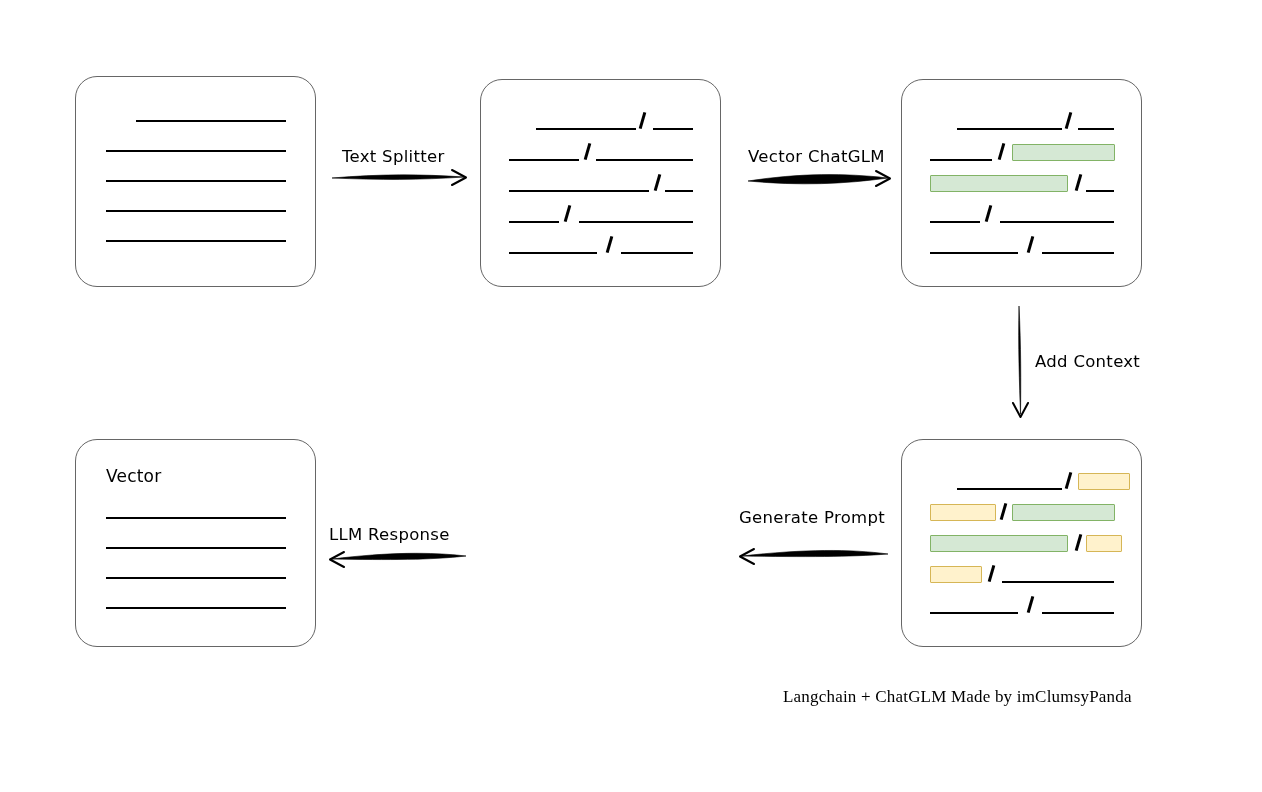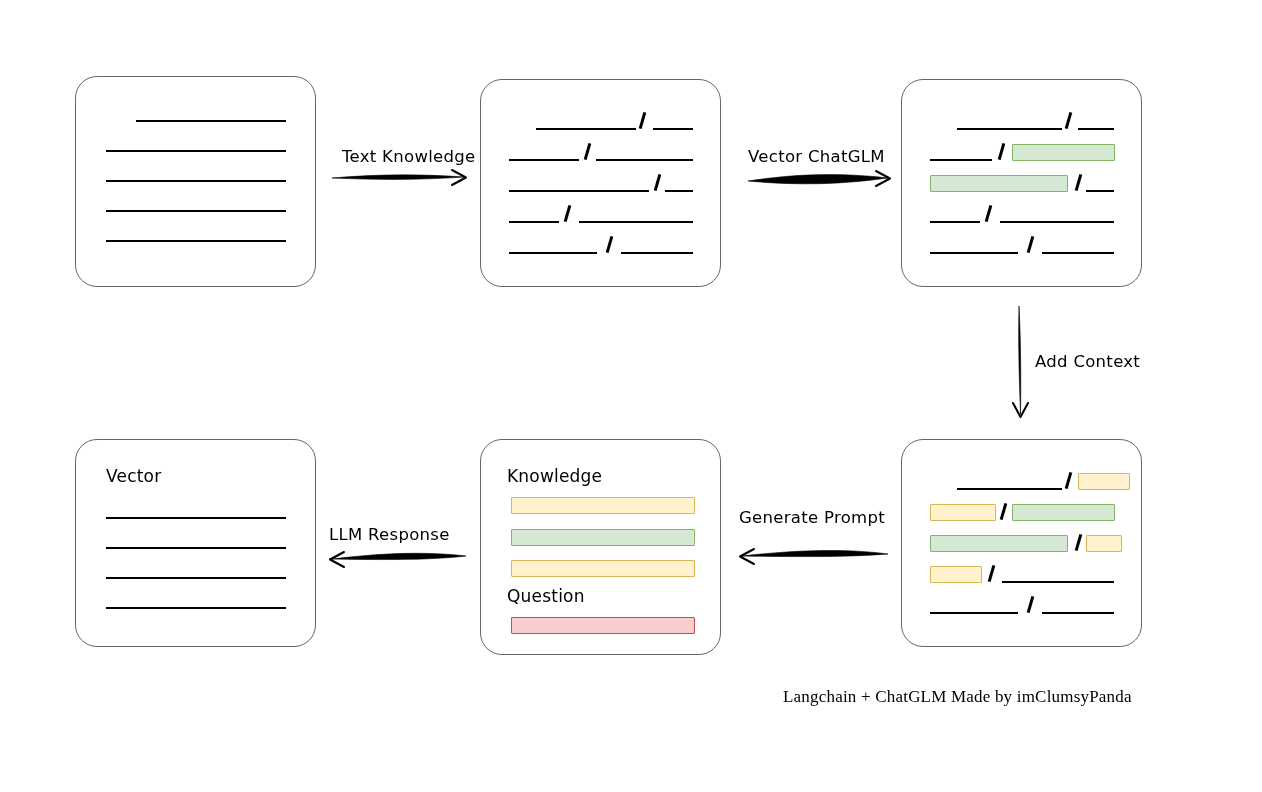--- a/index.html
+++ b/index.html
@@ -164,29 +164,20 @@
 
     <div class="chip yellow" style="left:28px;  top:126px; width:52px;"></div>
     <div class="slash" style="left:88px;  top:125px;"></div>
     <div class="rule" style="left:100px; top:141px; width:112px;"></div>
 
     <div class="rule" style="left:28px;  top:172px; width:88px;"></div>
     <div class="slash" style="left:127px; top:156px;"></div>
     <div class="rule" style="left:140px; top:172px; width:72px;"></div>
   </div>
 
-  <div class="doc-box" style="left:480px; top:439px; width:241px; height:216px;">
-    <span class="box-title" style="left:26px; top:26px;">Knowledge</span>
-    <div class="chip yellow" style="left:30px; top:57px; width:184px;"></div>
-    <div class="chip green" style="left:30px; top:89px; width:184px;"></div>
-    <div class="chip yellow" style="left:30px; top:120px; width:184px;"></div>
-
-    <span class="box-title" style="left:26px; top:146px;">Question</span>
-    <div class="chip red" style="left:30px; top:177px; width:184px;"></div>
-  </div>
 
   <div class="doc-box" style="left:75px; top:439px; width:241px; height:208px;">
     <span class="box-title" style="left:30px; top:26px;">Vector</span>
     <div class="rule" style="left:30px; top:77px;  width:180px;"></div>
     <div class="rule" style="left:30px; top:107px; width:180px;"></div>
     <div class="rule" style="left:30px; top:137px; width:180px;"></div>
     <div class="rule" style="left:30px; top:167px; width:180px;"></div>
   </div>
 
   <svg class="svg-layer" viewBox="0 0 1262 792" xmlns="http://www.w3.org/2000/svg">
@@ -210,21 +201,21 @@
       <path d="M888,554 C850,549 805,549 742,556 C805,557 850,557 888,554 Z" fill="#000000" stroke="#000000" stroke-width="0.6"></path>
       <path d="M754,549 L740,556.5 L754,564" fill="none" stroke="#000000" stroke-width="2" stroke-linecap="round" stroke-linejoin="round"></path>
     </g>
 
     <g>
       <path d="M466,556 C430,552 390,552 332,559 C390,560 430,560 466,556 Z" fill="#000000" stroke="#000000" stroke-width="0.6"></path>
       <path d="M344,552 L330,559.5 L344,567" fill="none" stroke="#000000" stroke-width="2" stroke-linecap="round" stroke-linejoin="round"></path>
     </g>
   </svg>
 
-  <span class="edge-label" style="left:342px; top:147px;">Text Knowledge</span>
+  <span class="edge-label" style="left:342px; top:147px;">Text Splitter</span>
 
   <span class="edge-label" style="left:748px; top:147px;">Vector ChatGLM</span>
 
   <span class="edge-label" style="left:1035px; top:352px;">Add Context</span>
 
   <span class="edge-label" style="left:739px; top:508px;">Generate Prompt</span>
 
   <span class="edge-label" style="left:329px; top:525px;">LLM Response</span>
 
   <span class="footer-note" style="left:783px; top:686px;font-family:Liberation Serif, serif;">Langchain + ChatGLM Made by imClumsyPanda</span>

